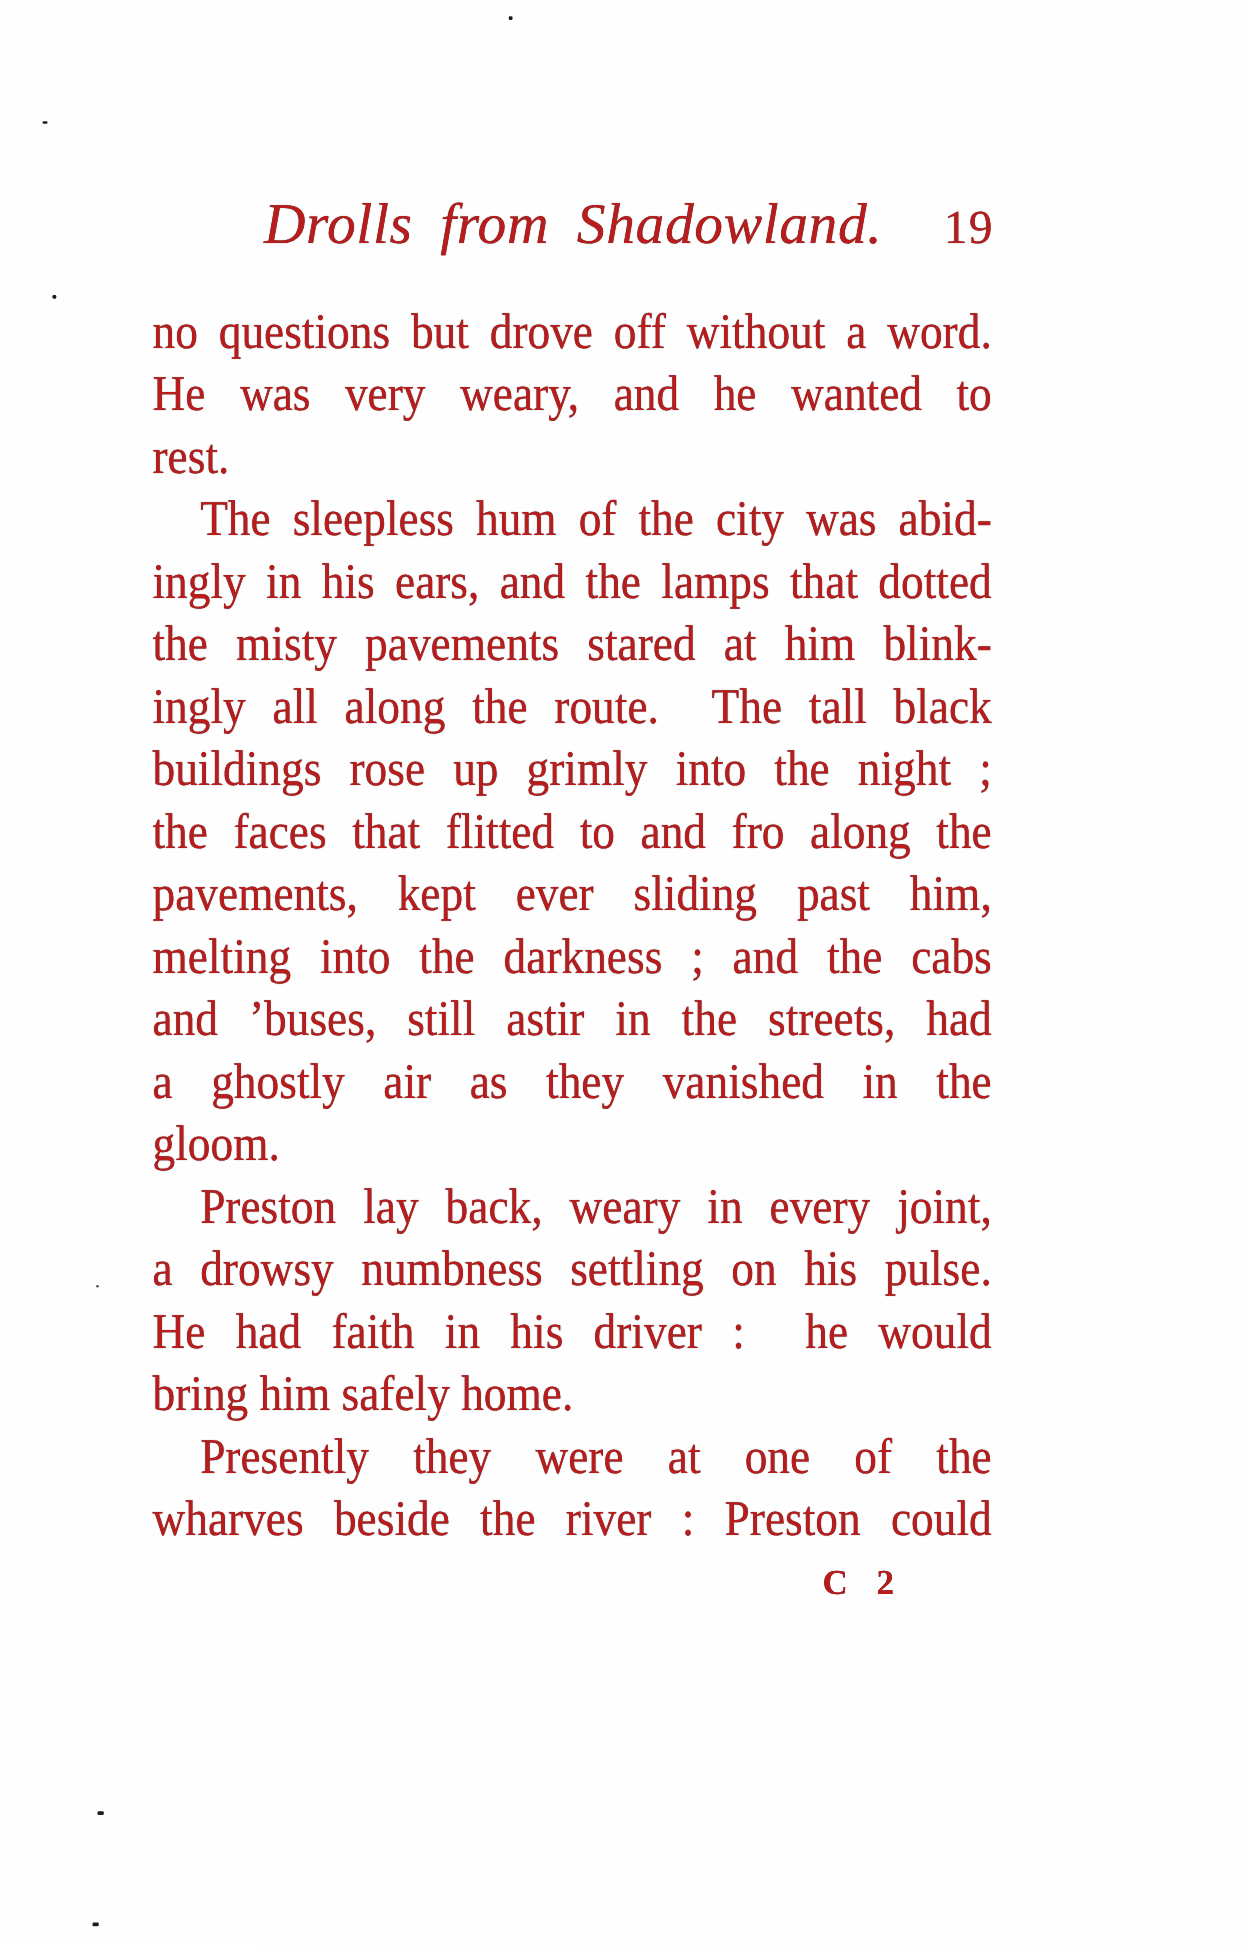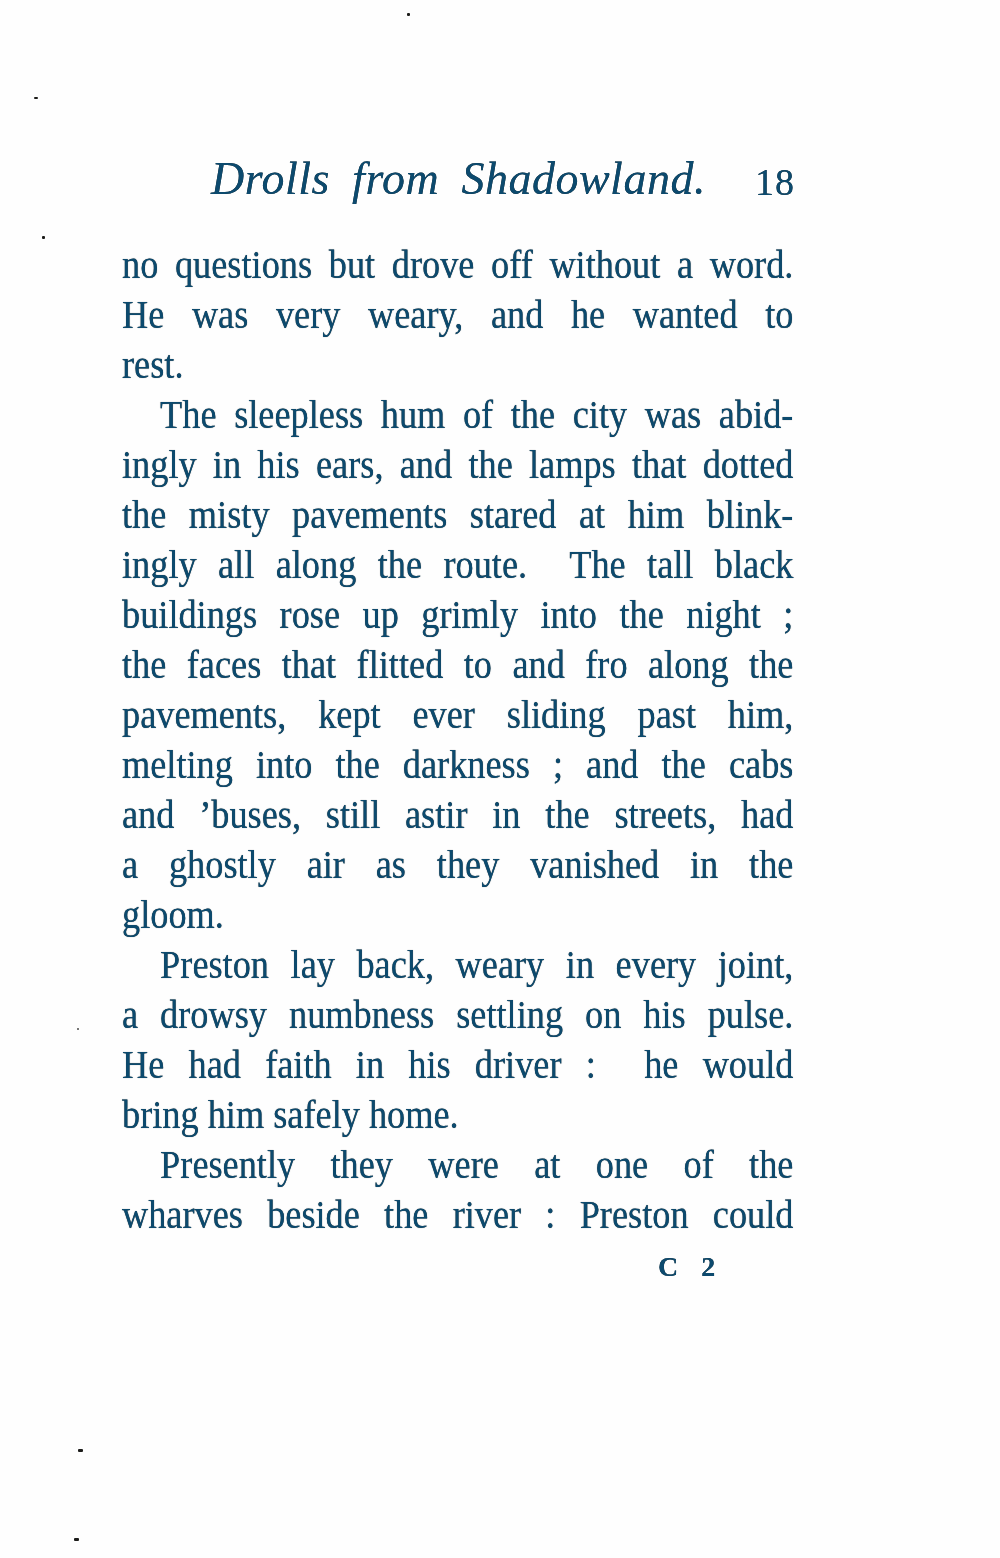--- a/index.html
+++ b/index.html
@@ -8,21 +8,21 @@
     padding: 0;
     background: #ffffff;
   }
   .page {
     position: relative;
     width: 1000px;
     height: 1558px;
     background: #fefefe;
     overflow: hidden;
     font-family: "Liberation Serif", "DejaVu Serif", serif;
-    color: #0c4a6e;
+    color: #b91c1c;
   }
   
   .running-head {
     position: absolute;
     left: 122px;
     top: 150px;
     width: 673px;
     height: 58px;
     line-height: 58px;
   }
@@ -89,21 +89,21 @@
   .s5 { left: 78px;  top: 1449px; width: 5px; height: 3px; }
   .s6 { left: 74px;  top: 1538px; width: 5px; height: 3px; }
 </style>
 </head>
 <body>
 
 <div class="page">
 
   <div class="running-head">
     <div class="head-title">Drolls from Shadowland.</div>
-    <div class="folio">18</div>
+    <div class="folio">19</div>
   </div>
 
   <div class="body-block">
 
     <div class="para">
       <div class="line">no questions but drove off without a word.</div>
       <div class="line">He was very weary, and he wanted to</div>
       <div class="line last">rest.</div>
     </div>
 

